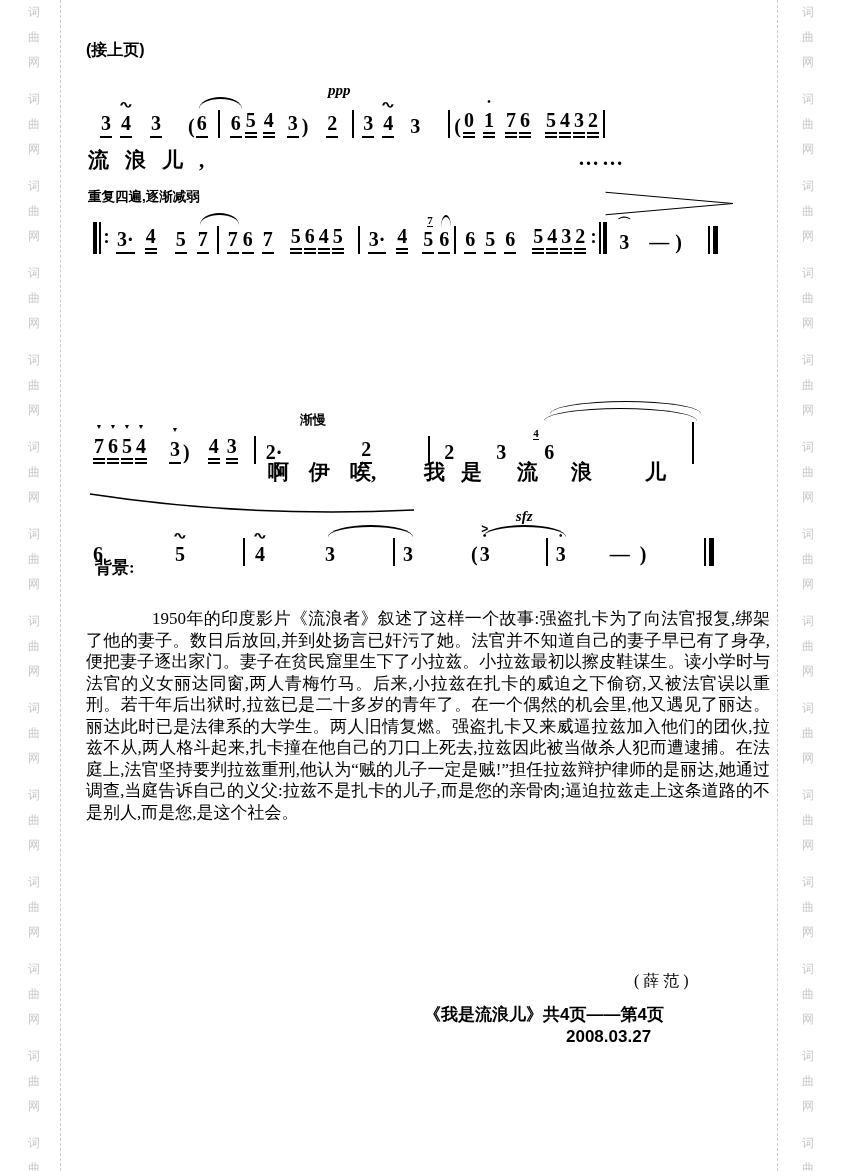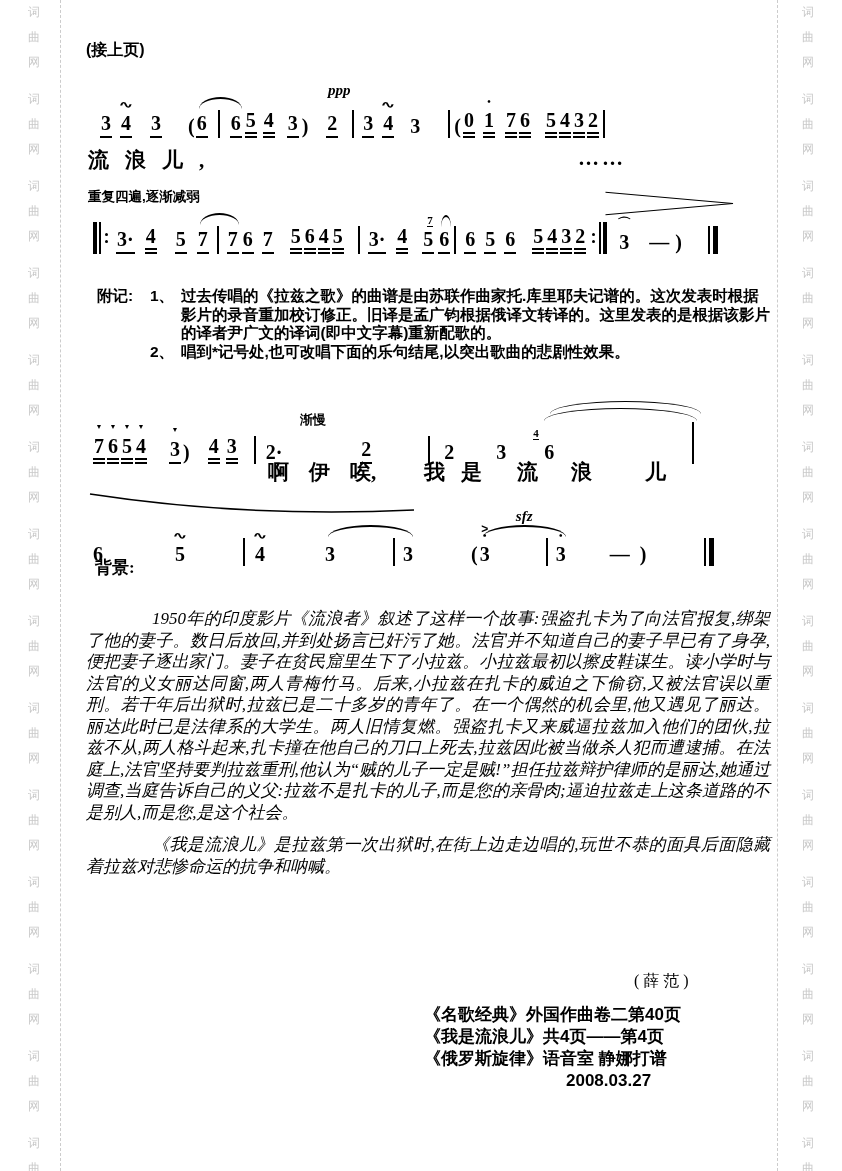--- a/index.html
+++ b/index.html
@@ -56,21 +56,21 @@
   
   .fuji{position:absolute;left:97px;top:287px;width:676px;
         font:bold 15.5px "Liberation Sans",sans-serif;line-height:18.5px;}
   .fj-label{position:absolute;left:0;top:0;}
   .fj-item{margin-left:53px;position:relative;padding-left:31px;}
   .fj-num{position:absolute;left:0;top:0;}
   
   .bg-label{position:absolute;left:95px;top:556px;font:bold 17px "Liberation Serif",serif;}
   .bg{position:absolute;left:86px;top:608px;width:684px;
       font:17px "Liberation Serif",serif;line-height:21.5px;text-align:justify;}
-  .bg p{margin:0 0 11px 0;text-indent:66px;font-style:italic;}
+  .bg p{margin:0 0 11px 0;text-indent:66px;}
   .attr{position:absolute;left:634px;top:971px;font:16px "Liberation Serif",serif;letter-spacing:4px;}
   
   .credits{position:absolute;left:424px;top:1004px;font:bold 17px "Liberation Sans",sans-serif;line-height:22px;}
   .credits .date{margin-left:142px;}
   .phrase-arc{position:absolute;left:88px;top:490px;}
 </style>
 </head>
 <body>
 
 <div class="page">
@@ -332,31 +332,20 @@
         <span class="nt" style="margin-right: 20px;">3<span class="mk fermata" style="top: -12px;">⌒</span></span>
         <span class="nt" style="margin-right: 6px;">—</span>
         <span class="nt" style="margin-right: 26px;">)</span>
         <span class="fin" style="margin-right: 3px;">
           <i class="a"></i>
           <i class="b"></i>
         </span>
       </span>
     </div>
 
-  <div class="fuji">
-    <span class="fj-label">附记:</span>
-    <div class="fj-item">
-      <span class="fj-num">1、</span>
-      <span>过去传唱的《拉兹之歌》的曲谱是由苏联作曲家托.库里耶夫记谱的。这次发表时根据影片的录音重加校订修正。旧译是孟广钧根据俄译文转译的。这里发表的是根据该影片的译者尹广文的译词(即中文字幕)重新配歌的。</span>
-    </div>
-    <div class="fj-item">
-      <span class="fj-num">2、</span>
-      <span>唱到*记号处,也可改唱下面的乐句结尾,以突出歌曲的悲剧性效果。</span>
-    </div>
-  </div>
 
   <div class="mline" id="line3" style="left:93px;top:428px;">
       <span class="seg">
         <span class="nt u2" style="margin-right: 2px;">7<span class="mk accent_down" style="top: -12px;">▼</span></span>
         <span class="nt u2" style="margin-right: 2px;">6<span class="mk accent_down" style="top: -12px;">▼</span></span>
         <span class="nt u2" style="margin-right: 2px;">5<span class="mk accent_down" style="top: -12px;">▼</span></span>
         <span class="nt u2" style="margin-right: 22px;">4<span class="mk accent_down" style="top: -12px;">▼</span></span>
       </span>
       <span class="seg">
         <span class="nt u1" style="margin-right: 2px;">3<span class="mk accent_down" style="top: -12px;">▼</span></span>
@@ -426,23 +415,20 @@
         <span class="fin" style="margin-right: 3px;">
           <i class="a"></i>
           <i class="b"></i>
         </span>
       </span>
     </div>
 
   <div class="bg-label">背景:</div>
   <div class="bg">
     <p>1950年的印度影片《流浪者》叙述了这样一个故事:强盗扎卡为了向法官报复,绑架了他的妻子。数日后放回,并到处扬言已奸污了她。法官并不知道自己的妻子早已有了身孕,便把妻子逐出家门。妻子在贫民窟里生下了小拉兹。小拉兹最初以擦皮鞋谋生。读小学时与法官的义女丽达同窗,两人青梅竹马。后来,小拉兹在扎卡的威迫之下偷窃,又被法官误以重刑。若干年后出狱时,拉兹已是二十多岁的青年了。在一个偶然的机会里,他又遇见了丽达。丽达此时已是法律系的大学生。两人旧情复燃。强盗扎卡又来威逼拉兹加入他们的团伙,拉兹不从,两人格斗起来,扎卡撞在他自己的刀口上死去,拉兹因此被当做杀人犯而遭逮捕。在法庭上,法官坚持要判拉兹重刑,他认为“贼的儿子一定是贼!”担任拉兹辩护律师的是丽达,她通过调查,当庭告诉自己的义父:拉兹不是扎卡的儿子,而是您的亲骨肉;逼迫拉兹走上这条道路的不是别人,而是您,是这个社会。</p>
-    <p>《我是流浪儿》是拉兹第一次出狱时,在街上边走边唱的,玩世不恭的面具后面隐藏着拉兹对悲惨命运的抗争和呐喊。</p>
   </div>
   <div class="attr">(薛范)</div>
 
   <div class="credits">
-    <div>《名歌经典》外国作曲卷二第40页</div>
     <div>《我是流浪儿》共4页——第4页</div>
-    <div>《俄罗斯旋律》语音室 静娜打谱</div>
     <div class="date">2008.03.27</div>
   </div>
 </div>
 
 </body></html>

